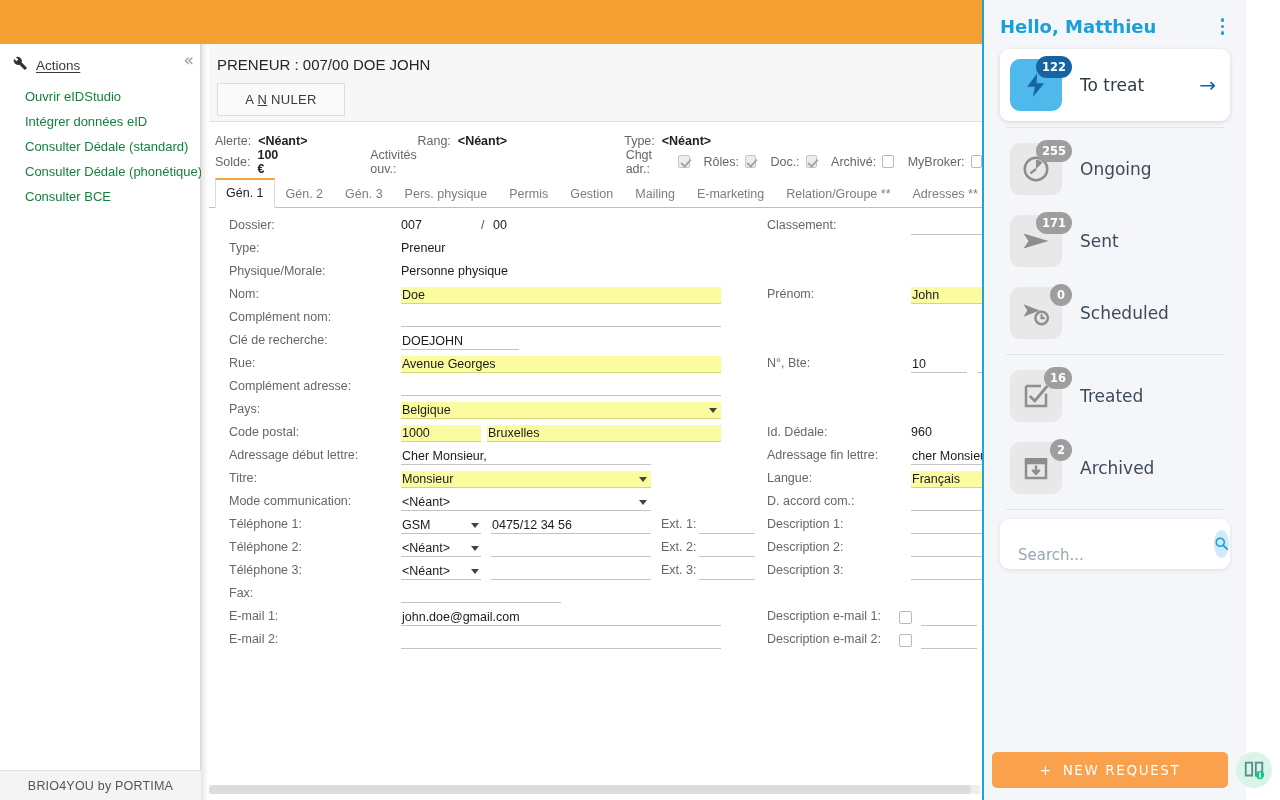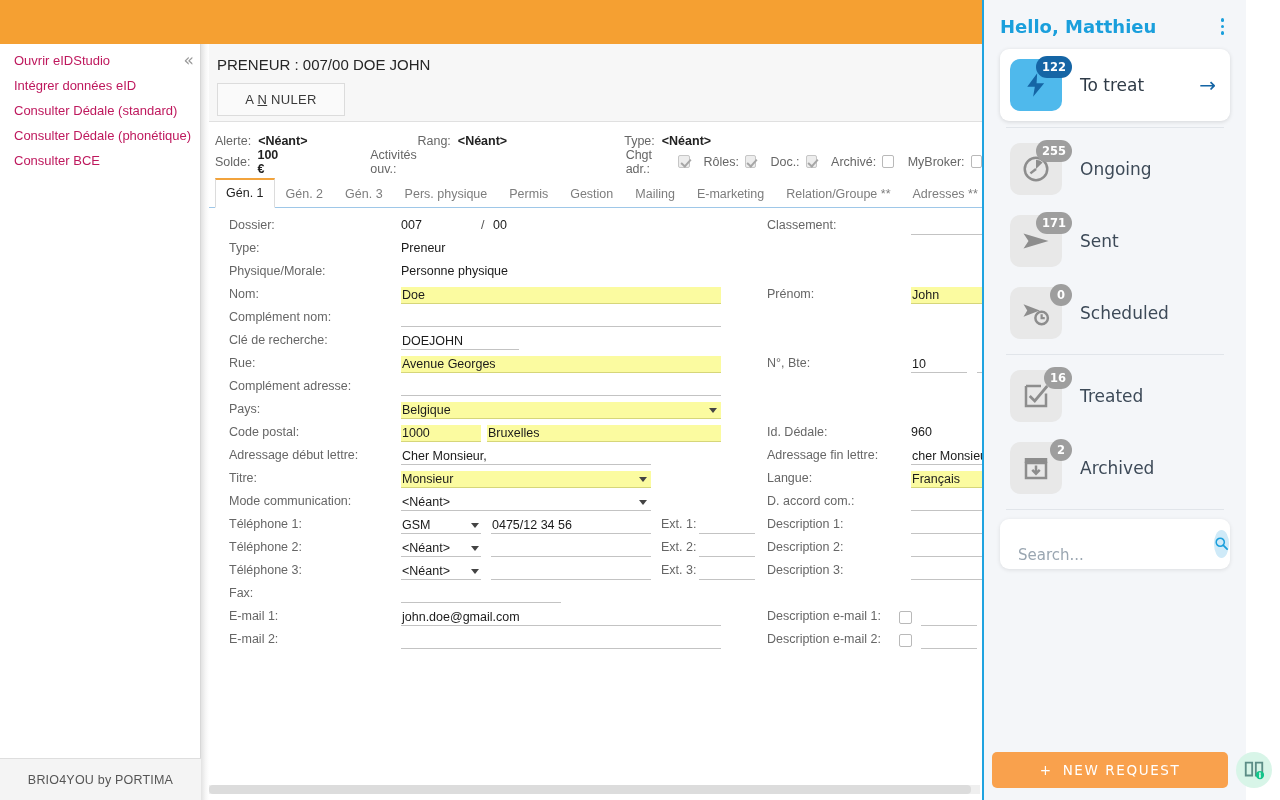--- a/index.html
+++ b/index.html
@@ -32,25 +32,25 @@
     font-size: 13.5px; color: #3a3a3a; text-decoration: underline;
     text-underline-offset: 2px;
   }
   .collapse-btn {
     position: absolute; right: 6px; top: 8px;
     font-size: 17px; color: #9a9a9a; line-height: 1; cursor: pointer;
     font-family: "DejaVu Sans", sans-serif;
   }
   .action-list { margin-top: 4px; }
   .action-item {
-    padding: 5px 14px; font-size: 13px; color: #be185d; cursor: pointer;
+    padding: 5px 25px; font-size: 13px; color: #15803d; cursor: pointer;
     white-space: nowrap;
   }
   .brand-footer {
-    position: absolute; left: 0; bottom: 0; width: 201px; height: 42px;
+    position: absolute; left: 0; bottom: 0; width: 201px; height: 30px;
     background: #f4f4f4; border-top: 1px solid #dedede;
     display: flex; align-items: center; justify-content: center;
     font-size: 12.5px; color: #555; letter-spacing: .2px;
   }
 
   
   .mid-gutter {
     position: absolute; left: 201px; top: 44px; width: 8px; height: 756px;
     background: linear-gradient(to right, #e3e3e3, #f7f7f7 60%, #ffffff);
   }
@@ -217,20 +217,28 @@
   }
 </style>
 </head>
 <body>
 
 <div id="app">
 
   <div class="topbar"></div>
 
   <div class="left-panel">
+    <div class="actions-head">
+      <span class="wrench-icon">
+        <svg viewBox="0 0 24 24" width="18" height="18">
+          <path d="M21.7 18.6l-7.1-7.1a6 6 0 0 1-7.4-7.9L10.6 7 13 4.6 9.8 1.4a6 6 0 0 1 7.9 7.4l7.1 7.1z" transform="translate(-2,0)" fill="#333"></path>
+        </svg>
+      </span>
+      <span class="actions-title">Actions</span>
+    </div>
     <div class="collapse-btn">«</div>
     <div class="action-list">
       <div class="action-item">Ouvrir eIDStudio</div>
       <div class="action-item">Intégrer données eID</div>
       <div class="action-item">Consulter Dédale (standard)</div>
       <div class="action-item">Consulter Dédale (phonétique)</div>
       <div class="action-item">Consulter BCE</div>
     </div>
     <div class="brand-footer">BRIO4YOU by PORTIMA</div>
   </div>

